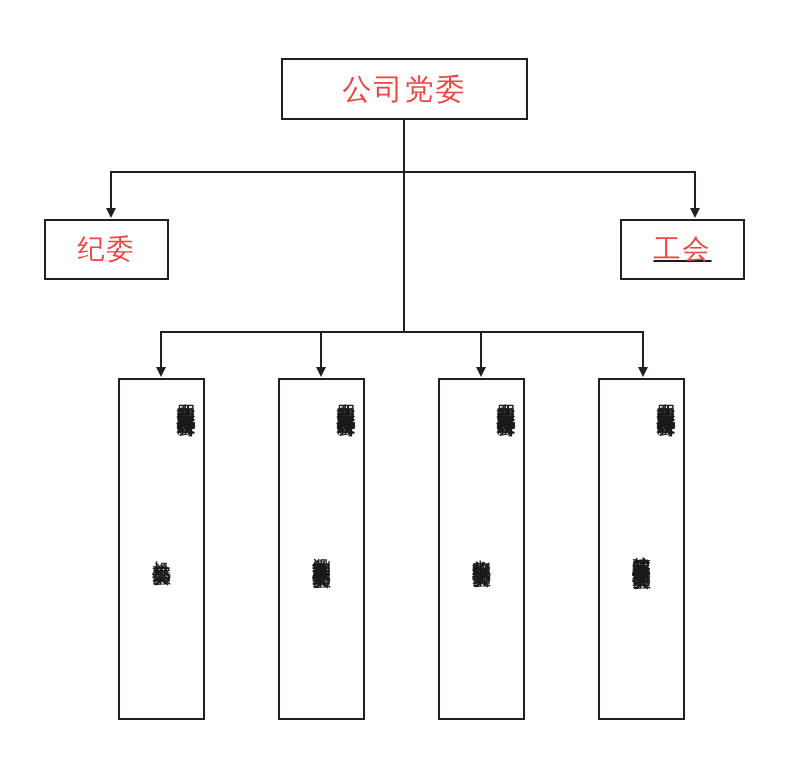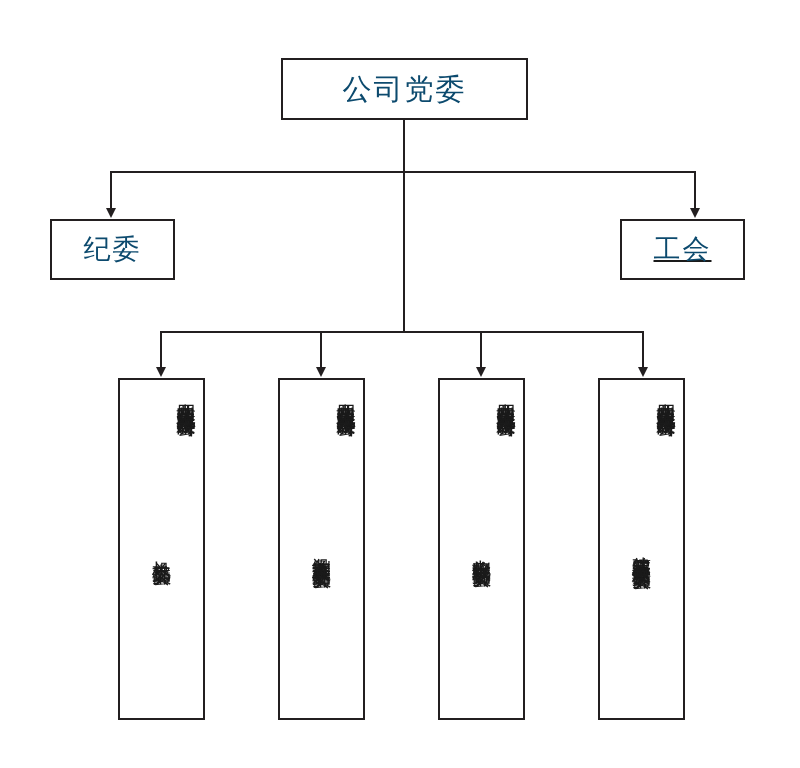--- a/index.html
+++ b/index.html
@@ -30,21 +30,21 @@
   .node-box.level1,
   .node-box.level2 {
     display: flex;
     align-items: center;
     justify-content: center;
   }
   .node-label-h {
     font-size: 29px;
     letter-spacing: 2px;
     line-height: 1;
-    color: #0c4a6e;
+    color: #ef4444;
     white-space: nowrap;
   }
   .node-box.level2 .node-label-h {
     font-size: 27px;
   }
 
   
   .node-box.level3 {
     border-width: 2px;
     padding: 8px 6px 8px 6px;
@@ -101,21 +101,21 @@
   <div class="line-v" style="left:403px; top:120px; width:2px; height:213px;"></div>
 
   <div class="line-h" style="left:110px; top:171px; width:586px; height:2px;"></div>
 
   <div class="line-v" style="left:110px; top:171px; width:2px; height:38px;"></div>
   <div class="arrow-down" style="left:106px; top:208px;"></div>
 
   <div class="line-v" style="left:694px; top:171px; width:2px; height:38px;"></div>
   <div class="arrow-down" style="left:690px; top:208px;"></div>
 
-  <div class="node-box level2" style="left:50px; top:219px; width:125px; height:61px;">
+  <div class="node-box level2" style="left:44px; top:219px; width:125px; height:61px;">
     <span class="node-label-h">纪委</span>
   </div>
 
   <div class="node-box level2" style="left:620px; top:219px; width:125px; height:61px;text-decoration:underline;">
     <span class="node-label-h">工会</span>
   </div>
 
   <div class="line-h" style="left:160px; top:331px; width:484px; height:2px;"></div>
 
   <div class="line-v" style="left:160px; top:331px; width:2px; height:37px;"></div>

